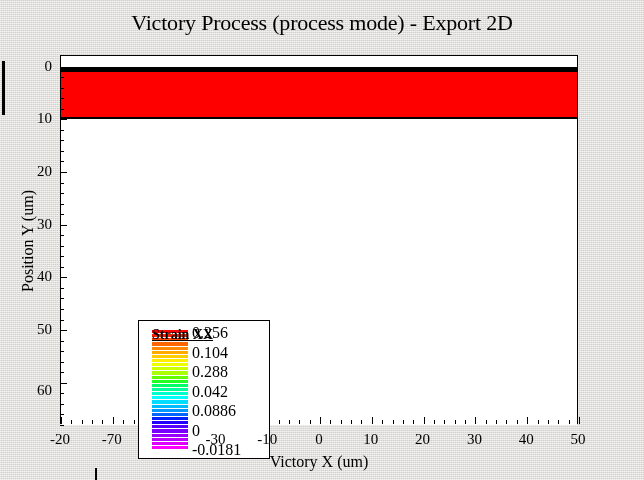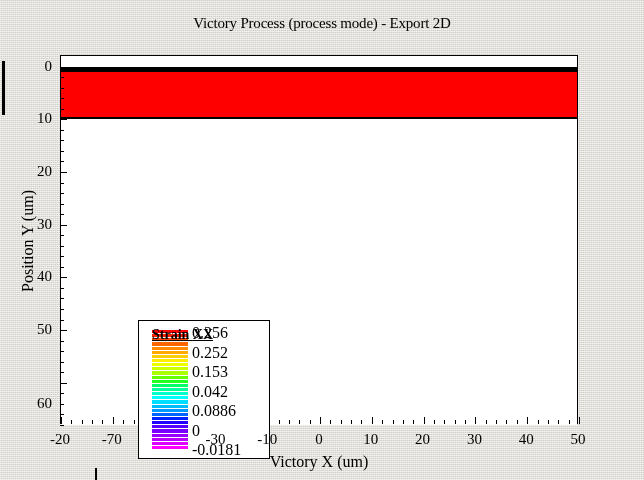--- a/index.html
+++ b/index.html
@@ -48,21 +48,21 @@
   
   #title-block {
     position: absolute;
     left: 0;
     top: 14px;
     width: 644px;
     text-align: center;
     pointer-events: none;
   }
   #chart-title {
-    font-size: 15px;
+    font-size: 22px;
     color: #000;
     line-height: 18px;
     letter-spacing: -0.2px;
   }
   #chart-subtitle {
     font-size: 16px;
     color: #000;
     line-height: 17px;
     margin-top: -1px;
   }
@@ -342,22 +342,22 @@
           <div class="cb-band" style="background: rgb(85, 0, 255);"></div>
           <div class="cb-band" style="background: rgb(119, 0, 255);"></div>
           <div class="cb-band" style="background: rgb(153, 0, 255);"></div>
           <div class="cb-band" style="background: rgb(187, 0, 255);"></div>
           <div class="cb-band" style="background: rgb(221, 0, 255);"></div>
           <div class="cb-band" style="background: rgb(255, 0, 255);"></div>
         </div>
       <div id="legend-title">Strain XX</div>
       <div id="legend-values">
           <div class="legend-value" style="top: 0px;">0.256</div>
-          <div class="legend-value" style="top: 19.5px;">0.252</div>
-          <div class="legend-value" style="top: 39px;">0.153</div>
+          <div class="legend-value" style="top: 19.5px;">0.104</div>
+          <div class="legend-value" style="top: 39px;">0.288</div>
           <div class="legend-value" style="top: 58.5px;">0.042</div>
           <div class="legend-value" style="top: 78px;">0.0886</div>
           <div class="legend-value" style="top: 97.5px;">0</div>
           <div class="legend-value" style="top: 117px;">-0.0181</div>
         </div>
     </div>
   </div>
 
   <div id="x-labels-container">
       <div class="ticklabel xticklabel" style="left: 60px;">-20</div>
@@ -372,19 +372,19 @@
       <div class="ticklabel xticklabel" style="left: 526.2px;">40</div>
       <div class="ticklabel xticklabel" style="left: 578px;">50</div>
     </div>
   <div id="y-labels-container">
       <div class="ticklabel yticklabel" style="top: 65.5429px; left: 8px;">0</div>
       <div class="ticklabel yticklabel" style="top: 118.257px; left: 8px;">10</div>
       <div class="ticklabel yticklabel" style="top: 170.971px; left: 8px;">20</div>
       <div class="ticklabel yticklabel" style="top: 223.686px; left: 8px;">30</div>
       <div class="ticklabel yticklabel" style="top: 276.4px; left: 8px;">40</div>
       <div class="ticklabel yticklabel" style="top: 329.114px; left: 8px;">50</div>
-      <div class="ticklabel yticklabel" style="top: 403px; left: 8px;">60</div>
+      <div class="ticklabel yticklabel" style="top: 390px; left: 8px;">60</div>
     </div>
 
   <div id="xaxis-title">Victory X (um)</div>
   <div id="yaxis-title">Position Y (um)</div>
 
 </div>
 
 </body></html>

